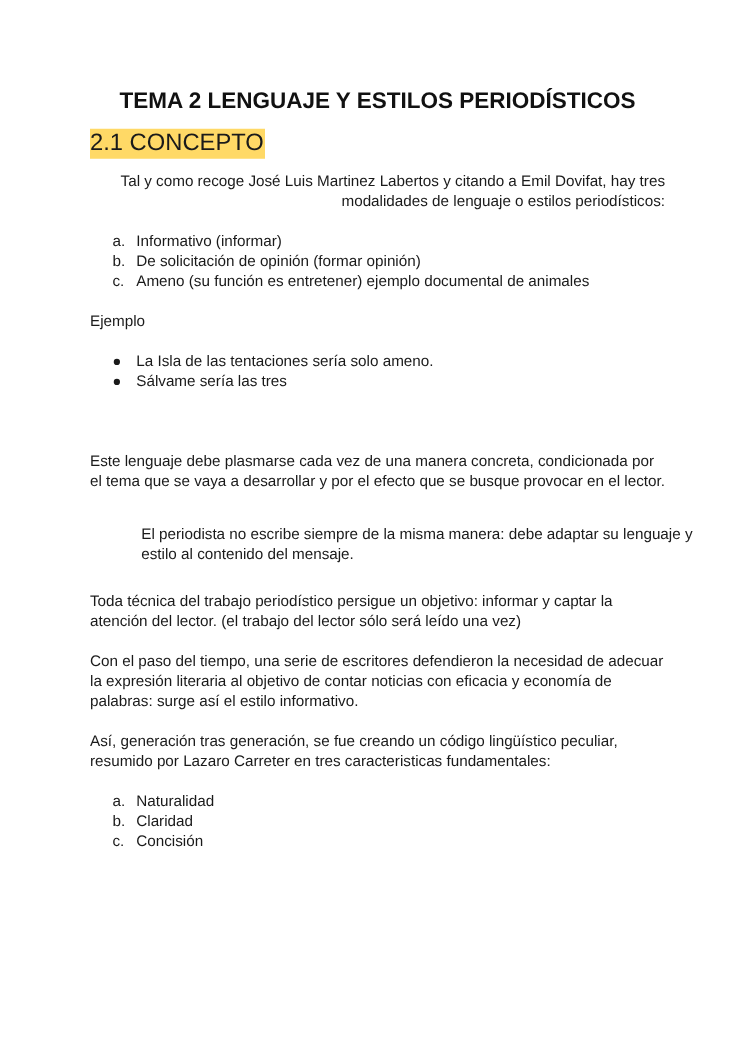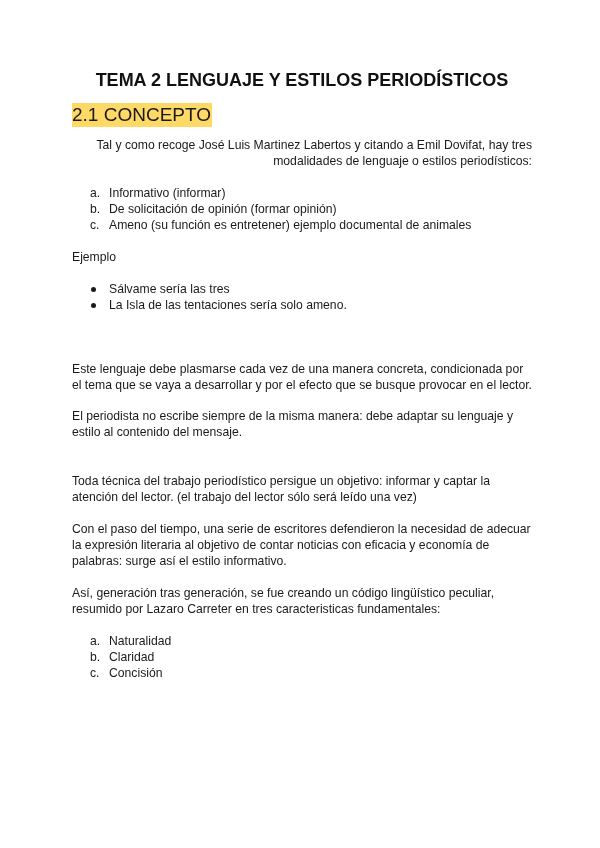--- a/index.html
+++ b/index.html
@@ -31,26 +31,26 @@
 
   <ol class="list" style="top:185px;">
     <li><span class="marker">a.</span><span>Informativo (informar)</span></li>
     <li><span class="marker">b.</span><span>De solicitación de opinión (formar opinión)</span></li>
     <li><span class="marker">c.</span><span>Ameno (su función es entretener) ejemplo documental de animales</span></li>
   </ol>
 
   <p class="para" style="top:249px;">Ejemplo</p>
 
   <ul class="list" style="top:281px;">
+    <li><span class="bullet-marker"></span><span>La Isla de las tentaciones sería solo ameno.</span></li>
     <li><span class="bullet-marker"></span><span>Sálvame sería las tres</span></li>
-    <li><span class="bullet-marker"></span><span>La Isla de las tentaciones sería solo ameno.</span></li>
   </ul>
 
   <p class="para" style="top:361px;">Este lenguaje debe plasmarse cada vez de una manera concreta, condicionada por el tema que se vaya a desarrollar y por el efecto que se busque provocar en el lector.</p>
-  <p class="para" style="top:408px;">El periodista no escribe siempre de la misma manera: debe adaptar su lenguaje y estilo al contenido del mensaje.</p>
+  <p class="para" style="top:419px;margin-left:41px;">El periodista no escribe siempre de la misma manera: debe adaptar su lenguaje y estilo al contenido del mensaje.</p>
   <p class="para" style="top:473px;">Toda técnica del trabajo periodístico persigue un objetivo: informar y captar la atención del lector. (el trabajo del lector sólo será leído una vez)</p>
   <p class="para" style="top:521px;">Con el paso del tiempo, una serie de escritores defendieron la necesidad de adecuar la expresión literaria al objetivo de contar noticias con eficacia y economía de palabras: surge así el estilo informativo.</p>
   <p class="para" style="top:585px;">Así, generación tras generación, se fue creando un código lingüístico peculiar, resumido por Lazaro Carreter en tres caracteristicas fundamentales:</p>
 
   <ol class="list" style="top:633px;">
     <li><span class="marker">a.</span><span>Naturalidad</span></li>
     <li><span class="marker">b.</span><span>Claridad</span></li>
     <li><span class="marker">c.</span><span>Concisión</span></li>
   </ol>
 </div>

